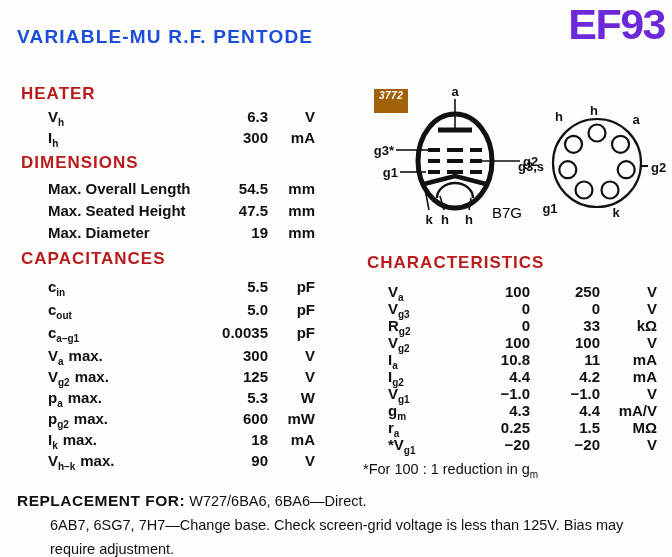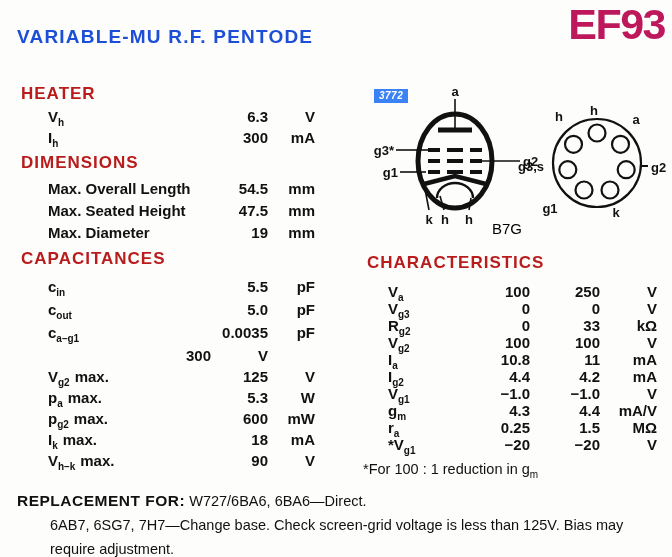--- a/index.html
+++ b/index.html
@@ -9,21 +9,21 @@
     font-family:"Liberation Sans", sans-serif;
     overflow:hidden;
   }
   
   .page-title {
     position:absolute; left:17px; top:26px;
     font-size:19px; font-weight:bold; letter-spacing:1.2px; color:#1d4ed8;
   }
   .type-number {
     position:absolute; right:7px; top:0px;
-    font-size:43px; font-weight:bold; letter-spacing:-1.5px; color:#be185d;
+    font-size:43px; font-weight:bold; letter-spacing:-1.5px; color:#6d28d9;
   }
   
   .left-col { position:absolute; left:17px; top:80px; width:300px; }
   .shead { font-size:17px; font-weight:bold; letter-spacing:1px; margin:4px; color:#b91c1c; }
   .shead.h-heater { height:20px; }
   .shead.h-dim { margin-top:3px; height:23px; }
   .shead.h-cap { margin-top:3px; height:25px; }
   .shead.h-lim { height:22px; }
   .lrow {
     display:grid; grid-template-columns:163px 57px 47px;
@@ -43,26 +43,26 @@
   .crow {
     display:grid; grid-template-columns:65px 77px 70px 57px;
     padding-left:25px; height:17px; align-items:baseline;
     font-size:15px; font-weight:bold; line-height:17px;
   }
   .crow .c1, .crow .c2, .crow .unit { text-align:right; }
   .footnote { margin-top:8px; font-size:14.5px; font-weight:normal; }
   
   .figbox {
     position:absolute; left:374px; top:89px;
-    background:#3b82f6; color:#fff; font-size:10px; font-weight:bold;
-    font-style:italic; padding:1px 5px 2px 5px; letter-spacing:0.5px;
+    background:#a16207; color:#fff; font-size:10px; font-weight:bold;
+    font-style:italic; padding:1px 5px 12px 5px; letter-spacing:0.5px;
   }
   .svg-symbol { position:absolute; left:370px; top:85px; }
   .svg-base { position:absolute; left:515px; top:93px; }
-  .base-label { position:absolute; left:492px; top:220px; font-size:15px; color:#000; }
+  .base-label { position:absolute; left:492px; top:204px; font-size:15px; color:#000; }
   svg text { font-family:"Liberation Sans", sans-serif; font-size:13px; font-weight:bold; fill:#111; }
   
   .replacement { position:absolute; left:17px; top:489px; width:645px; font-size:14.5px; line-height:24px; }
   .replacement .rep-label { font-weight:bold; font-size:15.5px; letter-spacing:0.5px; }
   .replacement .rep-note { margin-left:33px; width:600px; }
 </style>
 </head>
 <body>
 
 <div class="page-title">VARIABLE-MU R.F. PENTODE</div>
@@ -117,20 +117,21 @@
     </div>
     <div class="lrow">
       <span class="lbl"><span>c</span><sub>a–g1</sub></span>
       <span class="val">0.0035</span>
       <span class="unit">pF</span>
     </div>
   </div>
 
   <div class="sec-lim">
     <div class="lrow">
+      <span class="lbl"><span>V</span><sub>a</sub><span class="sfx">max.</span></span>
       <span class="val">300</span>
       <span class="unit">V</span>
     </div>
     <div class="lrow">
       <span class="lbl"><span>V</span><sub>g2</sub><span class="sfx">max.</span></span>
       <span class="val">125</span>
       <span class="unit">V</span>
     </div>
     <div class="lrow">
       <span class="lbl"><span>p</span><sub>a</sub><span class="sfx">max.</span></span>

